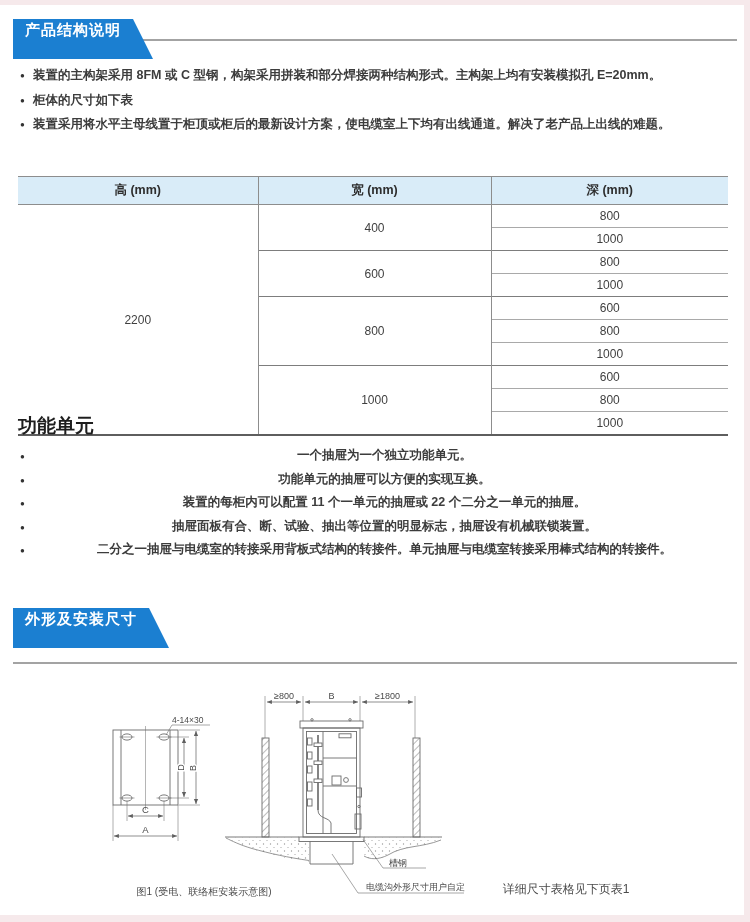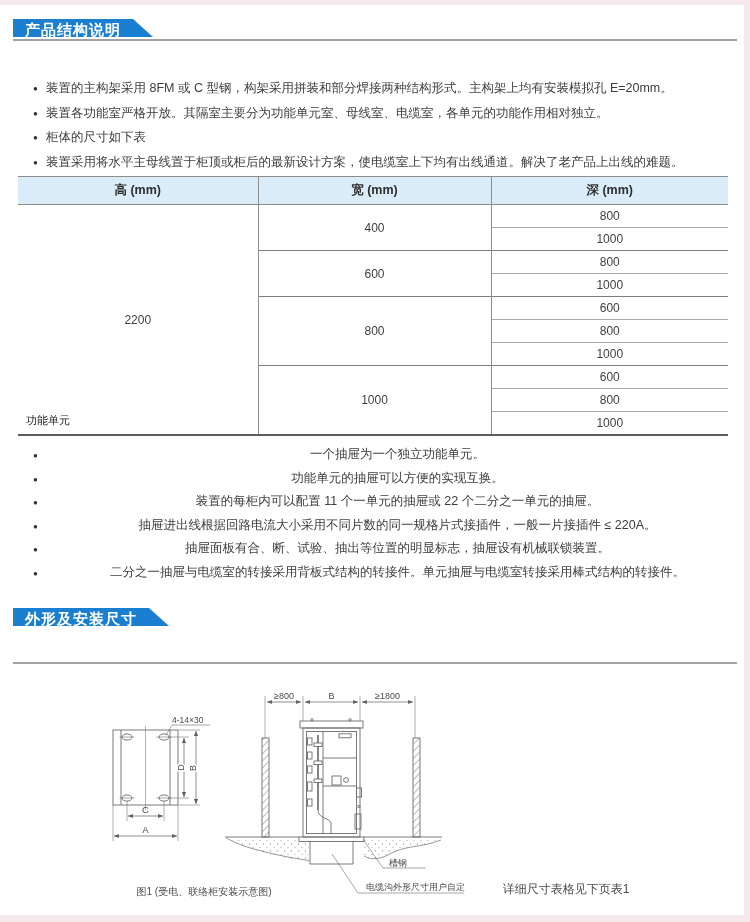--- a/index.html
+++ b/index.html
@@ -6,35 +6,35 @@
   body{
     width:750px;height:922px;position:relative;background:#ffffff;overflow:hidden;
     font-family:"Liberation Sans","DejaVu Sans",sans-serif;color:#3a3a3a;
   }
   .edge{position:absolute;background:#f6e9eb;z-index:5;}
   .edge-top{left:0;top:0;width:750px;height:5px;}
   .edge-right{right:0;top:0;width:6px;height:922px;}
   .edge-bottom{left:0;bottom:0;width:750px;height:7px;}
 
   .banner{
-    position:absolute;left:13px;height:18px;line-height:22px;
+    position:absolute;left:13px;height:40px;line-height:22px;
     background:#1b7fd1;color:#fff;font-size:15px;font-weight:bold;
     padding:0 32px 0 12px;letter-spacing:1px;z-index:2;
     clip-path:polygon(0 0, calc(100% - 20px) 0, 100% 100%, 0 100%);
   }
   .rule{position:absolute;left:13px;width:724px;height:2px;background:#a3a3a3;z-index:1;}
   .banner1{top:19px;} .rule1{top:39px;}
   .banner2{top:608px;} .rule2{top:662px;}
 
-  ul.bullets{position:absolute;left:18px;width:716px;margin:15px;padding:0;list-style:none;}
+  ul.bullets{position:absolute;left:18px;width:716px;margin:2px;padding:0;list-style:none;font-weight:bold;}
   ul.bullets li{position:relative;padding-left:13px;font-size:12.5px;line-height:24.5px;color:#3c3c3c;}
   ul.bullets li::before{content:"●";position:absolute;left:0;top:1px;font-size:8px;color:#333;}
   .bullets1{top:61px;}
   .func{position:absolute;left:18px;top:413px;width:716px;}
-  .func h3{margin:0 0 5px 8px;font-size:11px;color:#1e1e1e;font-weight:normal;}
+  .func h3{margin:0 0 5px 0;font-size:19px;color:#1e1e1e;font-weight:bold;}
   .func ul.bullets{position:static;}
   .func ul.bullets li{line-height:23.5px;text-align:center;}
 
   table.dim-table{
     position:absolute;top:176px;left:18px;width:710px;table-layout:fixed;
     border-collapse:collapse;text-align:center;border-bottom:2px solid #5e5e5e;
   }
   .dim-table th{
     background:#d9ecf8;border-top:1px solid #8d8d8d;border-bottom:1px solid #8d8d8d;
     height:25px;font-weight:bold;font-size:12.5px;color:#2e2e2e;
@@ -53,21 +53,20 @@
 
 <div class="edge edge-top"></div>
 <div class="edge edge-right"></div>
 <div class="edge edge-bottom"></div>
 
 <div class="rule rule1"></div>
 <div class="banner banner1">产品结构说明</div>
 
 <ul class="bullets bullets1">
   <li>装置的主构架采用 8FM 或 C 型钢，构架采用拼装和部分焊接两种结构形式。主构架上均有安装模拟孔 E=20mm。</li>
-  <li>装置各功能室严格开放。其隔室主要分为功能单元室、母线室、电缆室，各单元的功能作用相对独立。</li>
   <li>柜体的尺寸如下表</li>
   <li>装置采用将水平主母线置于柜顶或柜后的最新设计方案，使电缆室上下均有出线通道。解决了老产品上出线的难题。</li>
 </ul>
 
 <table class="dim-table">
   <colgroup>
       <col style="width:240px">
       <col style="width:233px">
       <col style="width:237px">
     </colgroup>
@@ -116,21 +115,20 @@
     </tr>
   </tbody>
 </table>
 
 <div class="func">
   <h3>功能单元</h3>
   <ul class="bullets">
     <li>一个抽屉为一个独立功能单元。</li>
     <li>功能单元的抽屉可以方便的实现互换。</li>
     <li>装置的每柜内可以配置 11 个一单元的抽屉或 22 个二分之一单元的抽屉。</li>
-    <li>抽屉进出线根据回路电流大小采用不同片数的同一规格片式接插件，一般一片接插件 ≤ 220A。</li>
     <li>抽屉面板有合、断、试验、抽出等位置的明显标志，抽屉设有机械联锁装置。</li>
     <li>二分之一抽屉与电缆室的转接采用背板式结构的转接件。单元抽屉与电缆室转接采用棒式结构的转接件。</li>
   </ul>
 </div>
 
 <div class="rule rule2"></div>
 <div class="banner banner2">外形及安装尺寸</div>
 
 <svg class="figure" viewBox="0 0 660 230">
   <defs>

